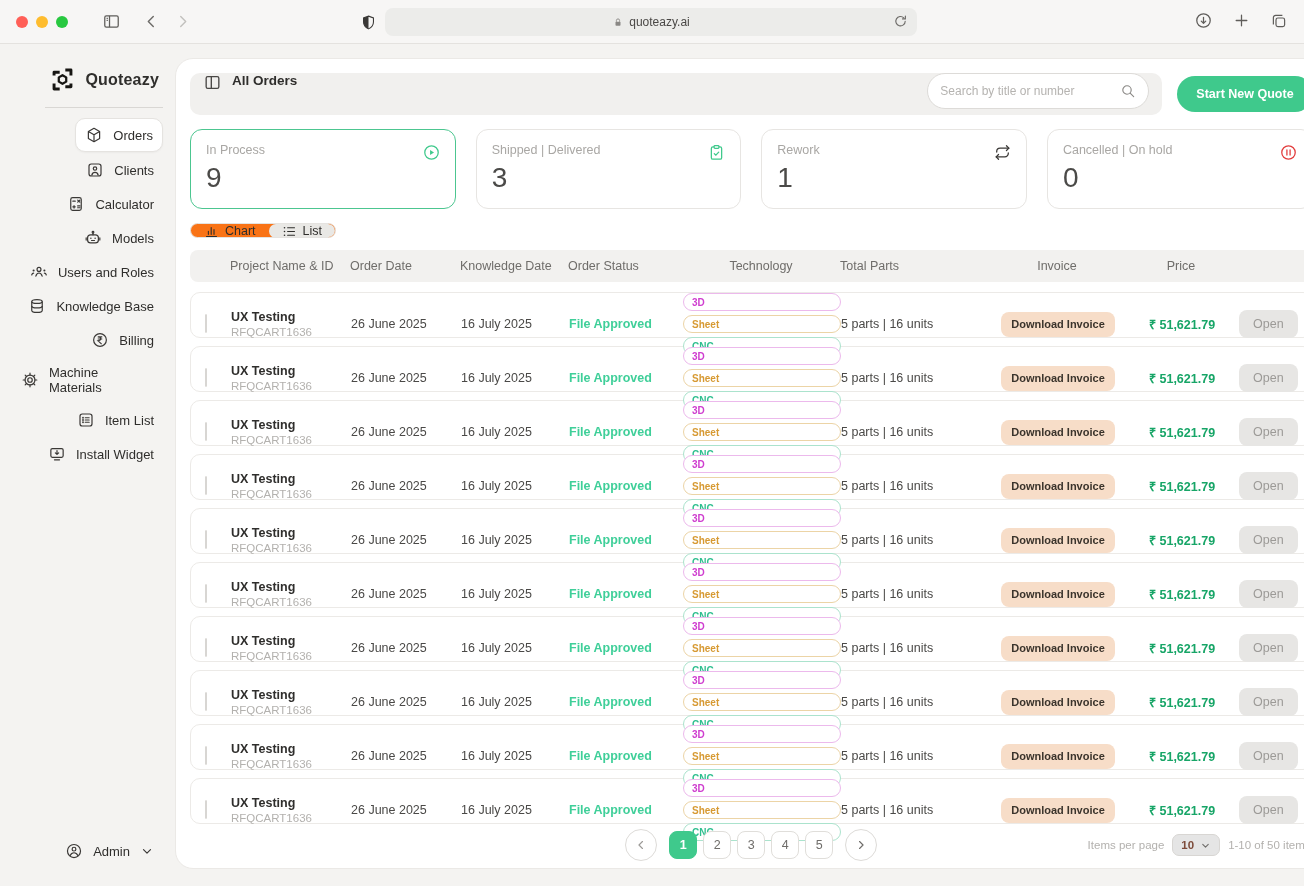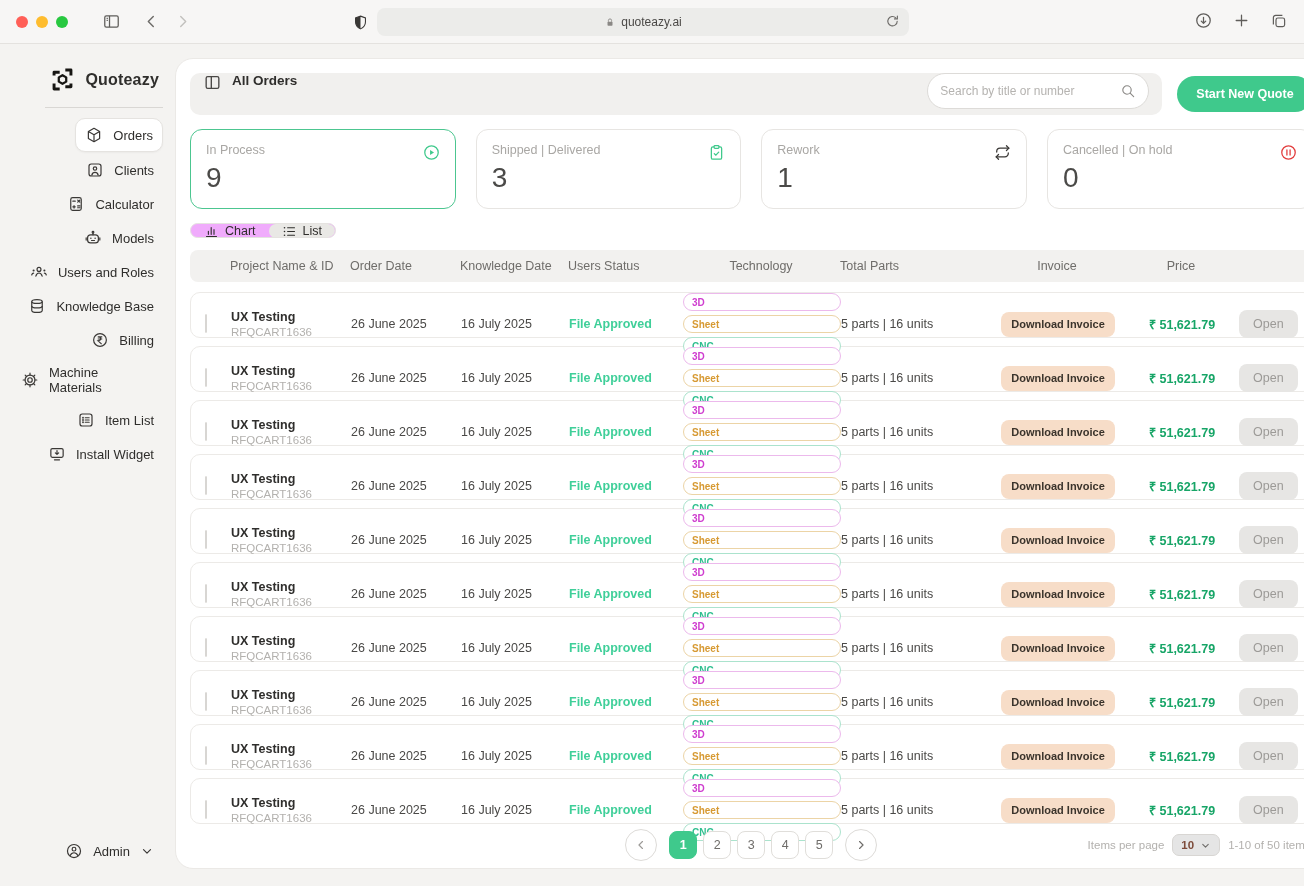--- a/index.html
+++ b/index.html
@@ -6,21 +6,21 @@
   html,body { width:1304px; height:886px; }
   body { font-family:"Liberation Sans", sans-serif; background:#f4f3f1; overflow:hidden; color:#2f2e2c; }
   svg { display:block; }
 
   
   .chrome { position:relative; height:44px; background:#f7f6f5; border-bottom:1px solid #e4e2df; display:flex; align-items:center; padding:0 16px; }
   .lights { display:flex; gap:8px; }
   .light { width:12px; height:12px; border-radius:50%; }
   .light.red{background:#ff5f57;} .light.yellow{background:#febc2e;} .light.green{background:#28c840;}
   .chrome-btn { margin-left:22px; color:#5f5d5a; display:flex; align-items:center; cursor:default; }
-  .url-wrap { position:absolute; left:352px; top:8px; display:flex; align-items:center; gap:8px; }
+  .url-wrap { position:absolute; left:360px; top:8px; display:flex; align-items:center; gap:8px; }
   .url-pill { width:532px; height:28px; background:#ececea; border-radius:8px; display:flex; align-items:center; justify-content:center; position:relative; font-size:12px; color:#4a4846; gap:5px; }
   .url-pill .reload { position:absolute; right:9px; top:6px; }
   .chrome-right { position:absolute; right:16px; top:11px; display:flex; gap:20px; align-items:center; }
 
   
   .app { display:flex; height:841px; }
   .sidebar { width:175px; padding:18px 12px 16px 12px; display:flex; flex-direction:column; flex-shrink:0;align-items:flex-end; }
   .brand { display:flex; align-items:center; gap:9px; padding:4px 4px 14px 4px; border-bottom:1px solid #d9d7d4; margin-bottom:10px; }
   .brand-name { font-size:16px; font-weight:700; letter-spacing:.2px; }
   .nav-item { display:flex; align-items:center; gap:10px; padding:7px 9px; font-size:13px; border-radius:10px; margin-bottom:2px; cursor:pointer; }
@@ -40,21 +40,21 @@
   .search input::placeholder { color:#b5b3b0; }
   .btn-quote { height:36px; background:#3fc98c; color:#fff; border:none; border-radius:19px; padding:0 19px; font-size:12.5px; font-weight:700; font-family:inherit; cursor:pointer; }
 
   .cards { display:grid; grid-template-columns:repeat(4,1fr); gap:20px; margin-bottom:14px; }
   .stat-card { position:relative; border:1px solid #e7e5e2; border-radius:12px; padding:13px 15px; height:80px; cursor:pointer; background:#fff; }
   .stat-card.active { border:1.5px solid #4cc690; }
   .stat-label { font-size:12.5px; color:#a9a7a4; }
   .stat-value { font-size:28px; color:#4b4a48; margin-top:5px; font-weight:500; }
   .stat-icon { position:absolute; top:13px; right:14px; }
 
-  .toggle { display:inline-flex; align-self:flex-start; border:1px solid #e5e3e0; border-radius:9px; overflow:hidden; margin-bottom:12px; background:#f0abfc; }
+  .toggle { display:inline-flex; align-self:flex-start; border:1px solid #e5e3e0; border-radius:9px; overflow:hidden; margin-bottom:12px; background:#f97316; }
   .seg { display:flex; align-items:center; gap:6px; padding:7px 13px; font-size:12.5px; cursor:pointer; color:#2f2e2c; }
   .seg.active { background:#e9e8e5; border-radius:8px; }
 
   .thead, .trow { display:grid; grid-template-columns:26px 120px 110px 108px 114px 158px 150px 134px 114px 1fr; align-items:center; }
   .thead { background:#f2f1ef; border-radius:8px; padding:9px 14px; font-size:12.5px; color:#6f6d6a; margin-bottom:10px; }
   .thead .c-tech,.thead .c-invoice,.thead .c-price { text-align:center; }
   .trow { border:1px solid #eceae7; border-radius:10px; padding:0 14px; height:46px; margin-bottom:8px; background:#fff; }
   .checkbox { width:16px; height:16px; border:1.5px solid #d8d6d3; border-radius:5px; background:#fbfaf9; cursor:pointer; }
   .pname { font-size:12.5px; font-weight:700; }
   .pid { font-size:11.5px; color:#b3b1ae; margin-top:2px; }
@@ -377,21 +377,21 @@
             </span>
           <span>List</span>
         </div>
       </div>
 
       <div class="thead">
         <span></span>
         <span>Project Name &amp; ID</span>
         <span>Order Date</span>
         <span>Knowledge Date</span>
-        <span>Users Status</span>
+        <span>Order Status</span>
         <span class="c-tech">Technology</span>
         <span>Total Parts</span>
         <span class="c-invoice">Invoice</span>
         <span class="c-price">Price</span>
         <span></span>
       </div>
 
       <div>
 
           <div class="trow">

